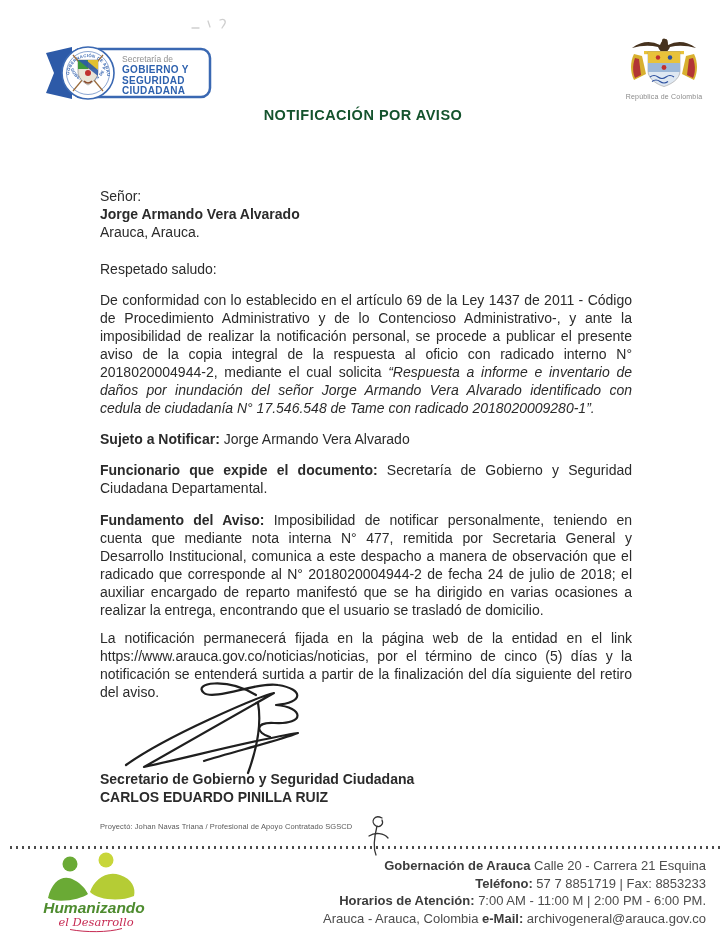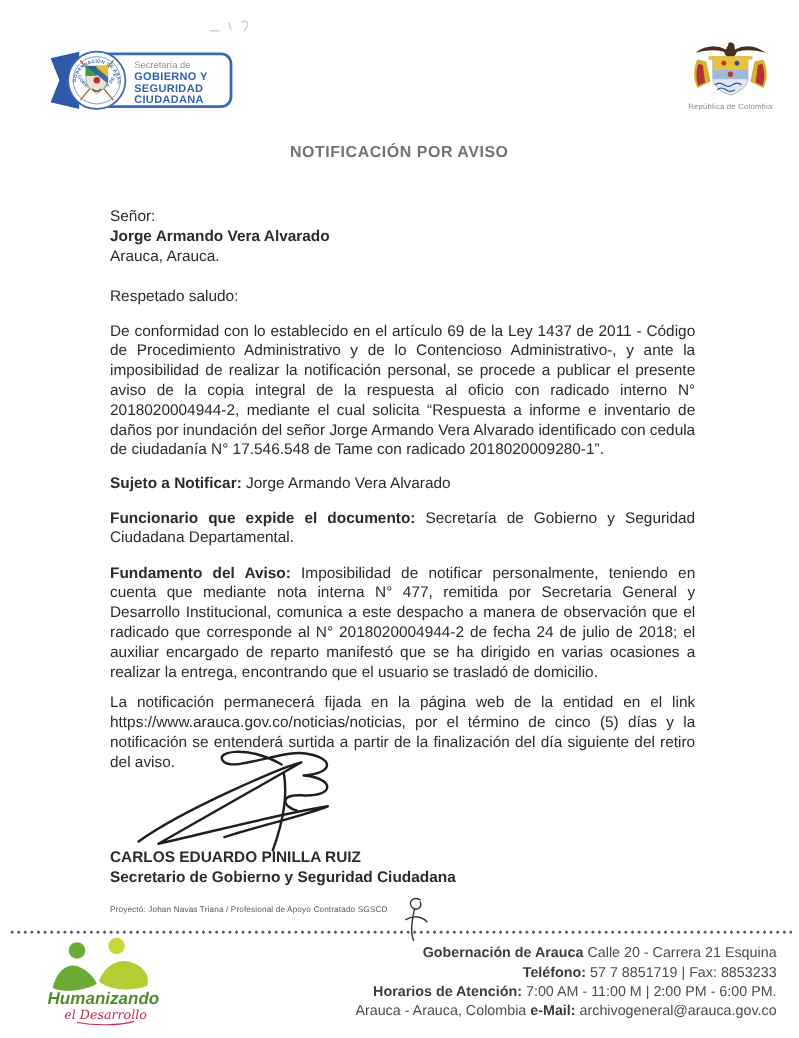--- a/index.html
+++ b/index.html
@@ -12,40 +12,40 @@
   }
 
   
   .left-logo { position: absolute; left: 42px; top: 40px; width: 172px; height: 66px; }
   .right-logo { position: absolute; left: 618px; top: 36px; width: 92px; height: 72px; text-align: center; }
   .right-logo .caption { font-size: 7px; color: #8a8a8a; margin-top: 1px; letter-spacing: .2px; }
   .scan-marks { position: absolute; left: 190px; top: 16px; }
 
   
   .doc-title {
-    position: absolute; top: 131px; left: 0; width: 100%;
+    position: absolute; top: 107px; left: 0; width: 100%;
     text-align: center; font-size: 14.5px; font-weight: bold;
-    letter-spacing: .5px; color: #737373;
+    letter-spacing: .5px; color: #14532d;
   }
 
   
   .main {
     position: absolute; left: 100px; top: 187px; width: 532px;
     font-size: 14px; line-height: 18px; color: #2b2b2b;
   }
   .main p { margin: 0; text-align: justify; }
   .recipient { text-align: left; }
   .greeting  { margin-top: 19px !important; text-align: left; }
   .p-legal   { margin-top: 13px !important; }
   .p-subject { margin-top: 13px !important; text-align: left !important; }
   .p-official{ margin-top: 13px !important; }
   .p-basis   { margin-top: 14px !important; }
   .p-closing { margin-top: 10px !important; }
   .bold { font-weight: bold; text-align: center; }
-  .italic { }
+  .italic { font-style: italic; }
 
   .signature-area { position: relative; height: 69px; }
   .signature-area svg { position: absolute; left: 8px; top: -28px; }
 
   .signatory { font-weight: bold; line-height: 18px; }
 
   .prepared-line {
     margin-top: 12px; display: flex; align-items: flex-start;
     font-size: 7.5px; color: #5a5a5a; letter-spacing: .1px;
   }
@@ -160,22 +160,22 @@
     <svg width="300" height="105" viewBox="0 0 300 105">
       <g stroke="#1f1f1f" stroke-width="2.2" fill="none" stroke-linecap="round" stroke-linejoin="round">
         <path d="M148,22 C118,4 84,10 96,20 C106,28 152,8 170,12 C196,16 196,30 168,32 C196,34 198,52 166,50 C146,49 148,60 162,64"></path>
         <path d="M18,92 C60,62 150,24 166,20 L36,94 C90,82 150,66 190,60 C170,68 120,80 96,88"></path>
         <path d="M150,30 C154,52 148,78 140,100"></path>
       </g>
     </svg>
   </div>
 
   <div class="signatory">
+    <div>Secretario de Gobierno y Seguridad Ciudadana</div>
     <div>CARLOS EDUARDO PINILLA RUIZ</div>
-    <div>Secretario de Gobierno y Seguridad Ciudadana</div>
   </div>
 
   <div class="prepared-line">
     <span>Proyectó: Johan Navas Triana / Profesional de Apoyo Contratado SGSCD</span>
     <svg width="28" height="42" viewBox="0 0 28 42">
       <g stroke="#333" stroke-width="1.3" fill="none" stroke-linecap="round">
         <path d="M20,4 C12,0 8,8 14,12 C18,14 22,10 20,6"></path>
         <path d="M15,12 C12,24 11,34 14,41"></path>
         <path d="M7,22 C13,18 22,19 26,24"></path>
       </g>

